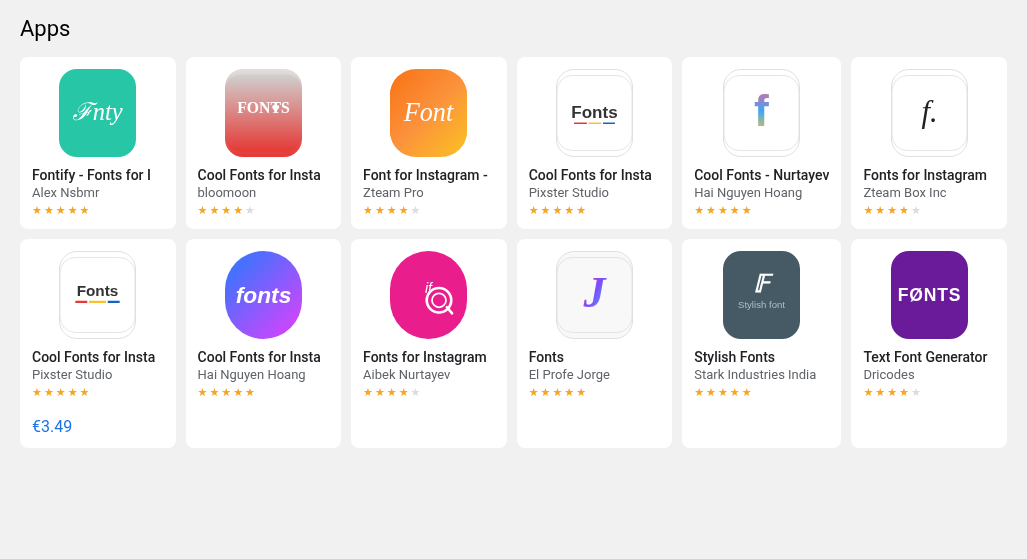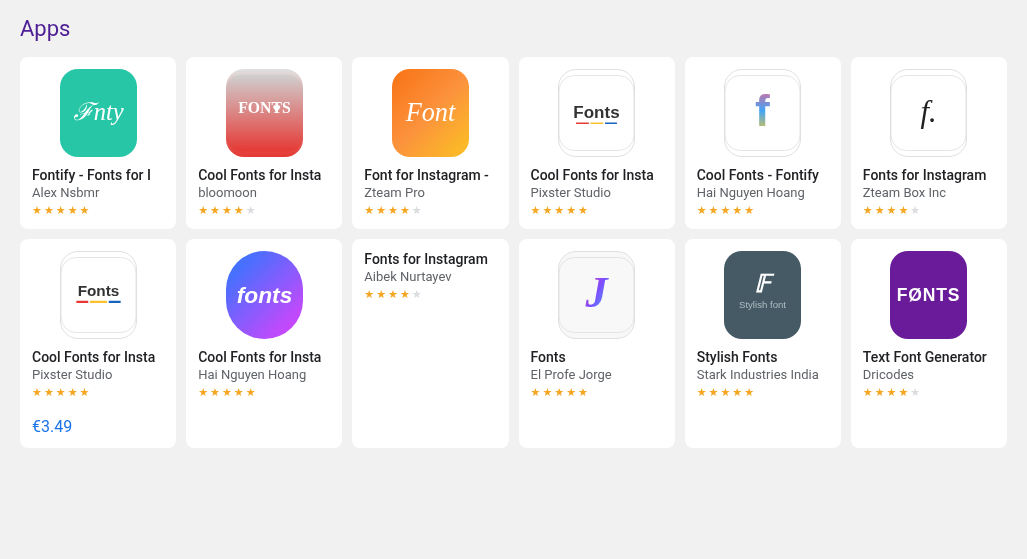--- a/index.html
+++ b/index.html
@@ -6,21 +6,21 @@
     body {
       font-family: Roboto, Arial, sans-serif;
       background: #f1f1f1;
       padding: 16px 20px;
       width: 1027px;
       min-height: 559px;
     }
     h1[data-name="page-title"] {
       font-size: 22px;
       font-weight: 400;
-      color: #4c1d95;
+      color: #000000;
       margin-bottom: 16px;
     }
     .apps-grid {
       display: grid;
       grid-template-columns: repeat(6, 1fr);
       gap: 10px;
     }
     .app-card {
       background: #fff;
       border-radius: 8px;
@@ -92,21 +92,21 @@
     .icon-fontify {
       background: #26c6a6;
       border-radius: 18px;
     }
     .icon-cool-fonts-bloomoon {
       background: linear-gradient(to bottom, #e0e0e0, #e53935);
       border-radius: 18px;
     }
     .icon-font-instagram {
       background: linear-gradient(135deg, #f97316, #fb923c, #fbbf24);
-      border-radius: 18px;
+      border-radius: 26px;
     }
     .icon-cool-fonts-pixster {
       background: #fff;
       border: 1px solid #e0e0e0;
       border-radius: 18px;
     }
     .icon-cool-fonts-stylish {
       background: #fff;
       border: 1px solid #e0e0e0;
       border-radius: 18px;
@@ -266,21 +266,21 @@
                 <stop offset="0%" stop-color="#f06292"></stop>
                 <stop offset="50%" stop-color="#42a5f5"></stop>
                 <stop offset="100%" stop-color="#ffca28"></stop>
               </linearGradient>
             </defs>
             <text x="44" y="46" font-family="Arial Black,sans-serif" font-size="52" fill="url(#fg5)" text-anchor="middle" dominant-baseline="middle" font-weight="bold">f</text>
           </svg>
       </div>
     </div>
     <div class="app-info" data-name="app-info">
-      <div class="app-name" data-name="app-name">Cool Fonts - Fontify</div>
+      <div class="app-name" data-name="app-name">Cool Fonts - Nurtayev</div>
       <div class="app-author" data-name="app-author">Hai Nguyen Hoang</div>
       <div class="app-rating" data-name="app-rating">
         <span class="star">★</span>
           <span class="star">★</span>
           <span class="star">★</span>
           <span class="star">★</span>
           <span class="star half">★</span>
       </div>
 
     </div>
@@ -354,20 +354,31 @@
         <span class="star">★</span>
           <span class="star">★</span>
           <span class="star">★</span>
           <span class="star">★</span>
           <span class="star half">★</span>
       </div>
 
     </div>
   </div>
     <div class="app-card" data-name="app-card">
+    <div class="app-icon-wrapper" data-name="app-icon-wrapper">
+      <div class="app-icon icon-fonts-aibek" data-name="app-icon">
+        <svg width="88" height="88" viewBox="0 0 88 88">
+            <circle cx="44" cy="44" r="44" fill="#e91e8c"></circle>
+            <text x="44" y="38" font-family="Arial,sans-serif" font-size="16" fill="white" text-anchor="middle" dominant-baseline="middle" font-style="italic">if</text>
+            <circle cx="56" cy="50" r="14" fill="none" stroke="white" stroke-width="3"></circle>
+            <circle cx="56" cy="50" r="8" fill="none" stroke="white" stroke-width="2"></circle>
+            <line x1="65" y1="58" x2="71" y2="65" stroke="white" stroke-width="3" stroke-linecap="round"></line>
+          </svg>
+      </div>
+    </div>
     <div class="app-info" data-name="app-info">
       <div class="app-name" data-name="app-name">Fonts for Instagram</div>
       <div class="app-author" data-name="app-author">Aibek Nurtayev</div>
       <div class="app-rating" data-name="app-rating">
         <span class="star">★</span>
           <span class="star">★</span>
           <span class="star">★</span>
           <span class="star">★</span>
           <span class="star empty">★</span>
       </div>

